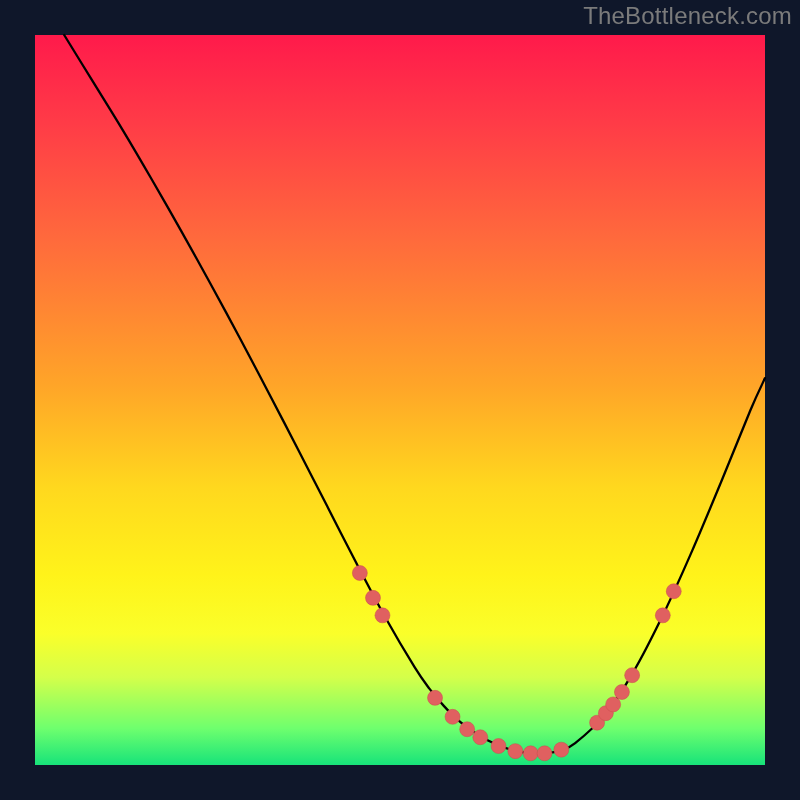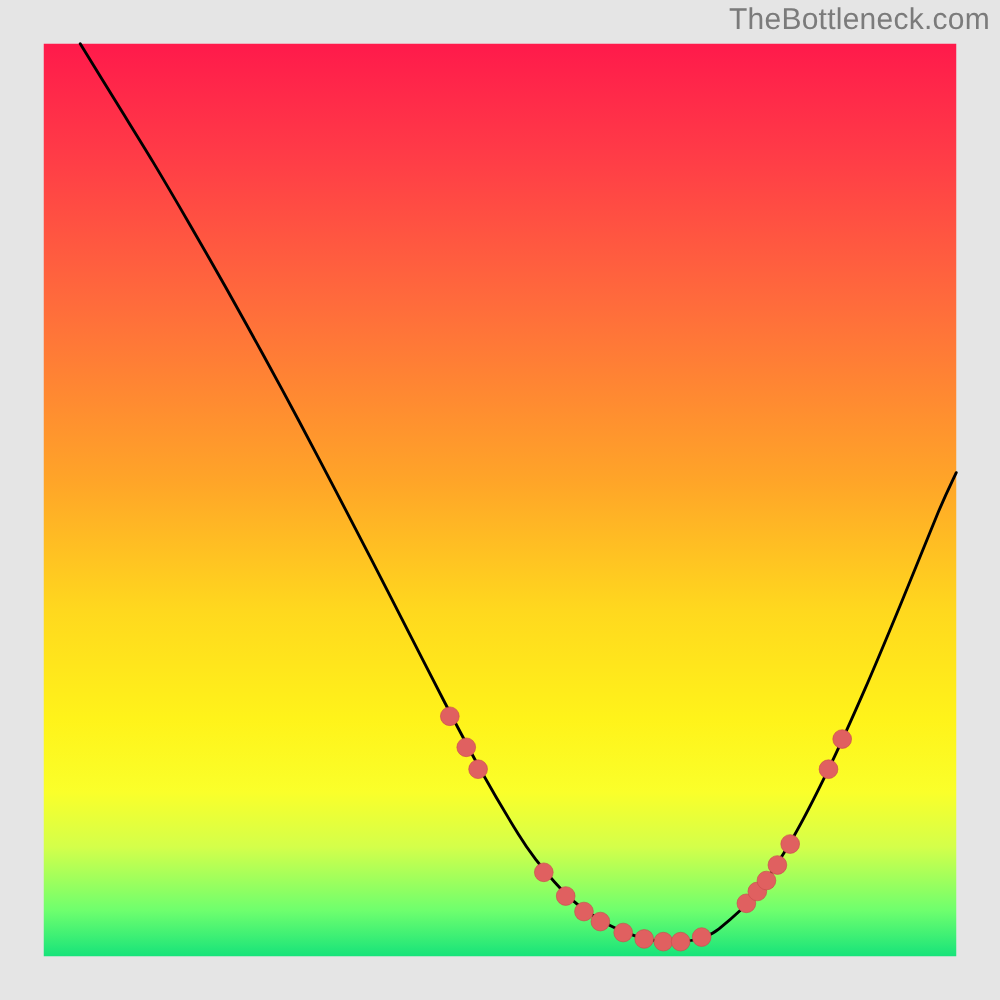--- a/index.html
+++ b/index.html
@@ -8,21 +8,21 @@
     width: 800px;
     height: 800px;
     background: #000;
     overflow: hidden;
     font-family: Arial, Helvetica, sans-serif;
   }
   .frame {
     position: relative;
     width: 800px;
     height: 800px;
-    background: #e5e5e5;
+    background: #0f172a;
   }
   .attribution {
     position: absolute;
     top: 2px;
     right: 8px;
     color: #7b7b7b;
     font-size: 24px;
     font-weight: 500;
     letter-spacing: 0.2px;
   }

